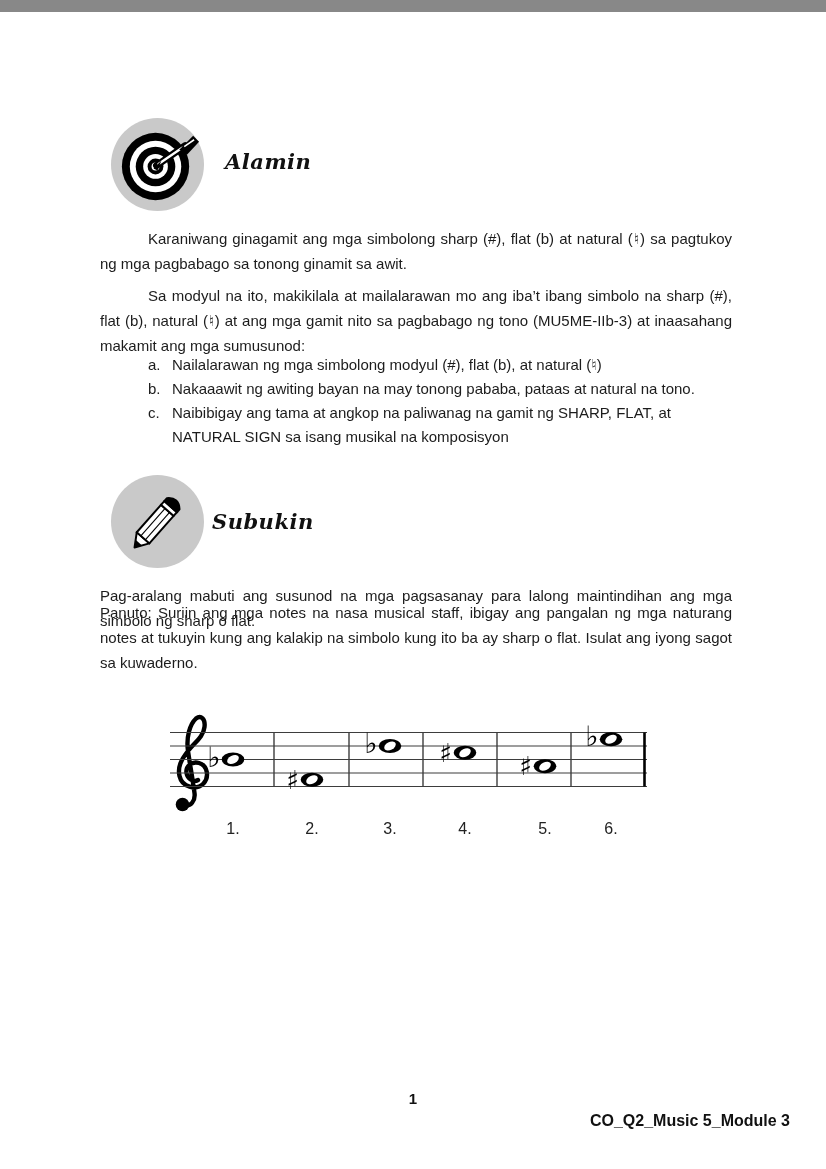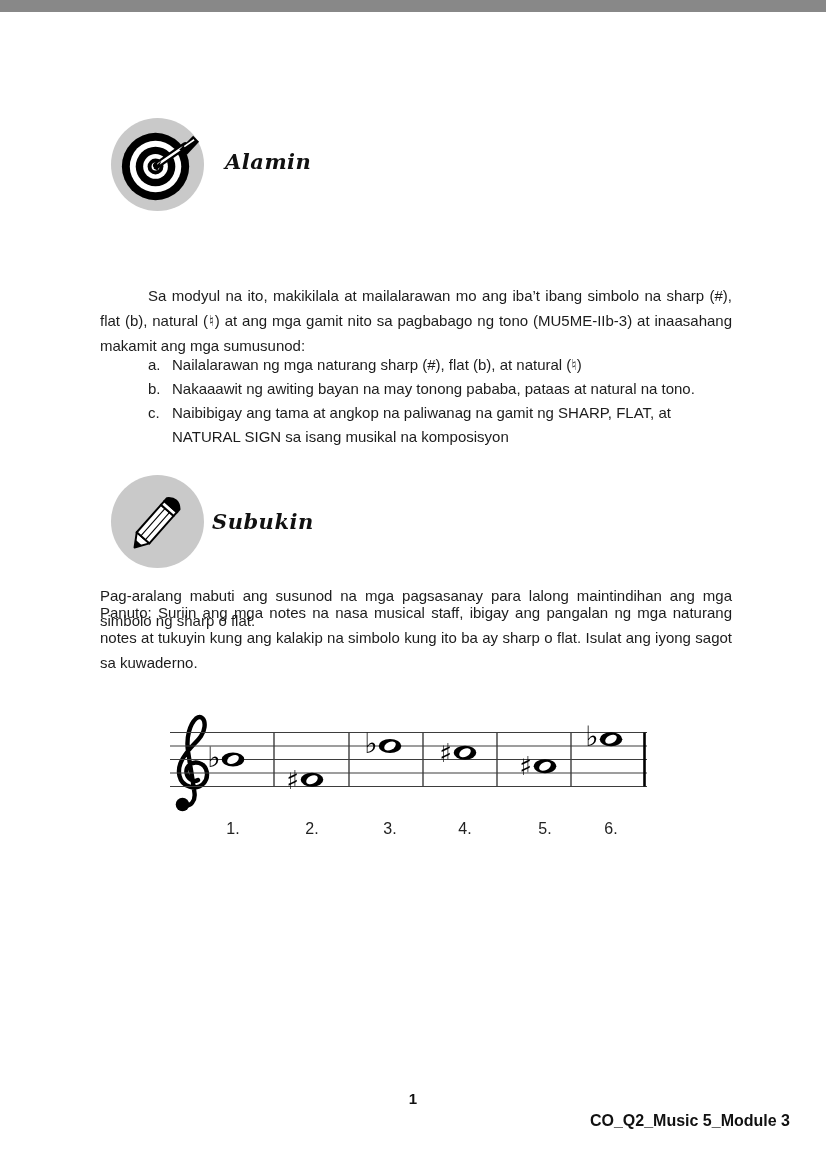--- a/index.html
+++ b/index.html
@@ -54,27 +54,28 @@
         <line x1="47" y1="49" x2="76" y2="29" stroke="#000" stroke-width="7" stroke-linecap="round"></line>
         <line x1="49" y1="47.5" x2="73" y2="31" stroke="#fff" stroke-width="2.4" stroke-linecap="round"></line>
         <polygon points="70,33 84,19 90,25 78,38" fill="#000"></polygon>
         <line x1="75" y1="30" x2="85" y2="23" stroke="#fff" stroke-width="1.6"></line>
         <polygon points="44,52 52,44 48,54" fill="#000"></polygon>
       </g>
     </svg>
   </div>
   <div class="abs module-heading" style="left:225px;top:137px;">Alamin</div>
 
+  <div class="abs para indent" style="left:100px;top:214px;width:632px;">Karaniwang ginagamit ang mga simbolong sharp (#), flat (b) at natural (♮) sa pagtukoy ng mga pagbabago sa tonong ginamit sa awit.</div>
 
   <div class="abs para indent" style="left:100px;top:271px;width:632px;">Sa modyul na ito, makikilala at mailalarawan mo ang iba’t ibang simbolo na sharp (#), flat (b), natural (♮) at ang mga gamit nito sa pagbabago ng tono (MU5ME-IIb-3) at inaasahang makamit ang mga sumusunod:</div>
 
   <div class="abs objectives" style="left:148px;top:341px;width:568px;">
     <div class="obj-row">
       <span class="obj-marker">a.</span>
-      <span class="obj-text">Nailalarawan ng mga naturang sharp (#), flat (b), at natural (♮)</span>
+      <span class="obj-text">Nailalarawan ng mga simbolong modyul (#), flat (b), at natural (♮)</span>
     </div>
     <div class="obj-row">
       <span class="obj-marker">b.</span>
       <span class="obj-text">Nakaaawit ng awiting bayan na may tonong pababa, pataas at natural na tono.</span>
     </div>
     <div class="obj-row">
       <span class="obj-marker">c.</span>
       <span class="obj-text">Naibibigay ang tama at angkop na paliwanag na gamit ng SHARP, FLAT, at NATURAL SIGN sa isang musikal na komposisyon</span>
     </div>
   </div>

